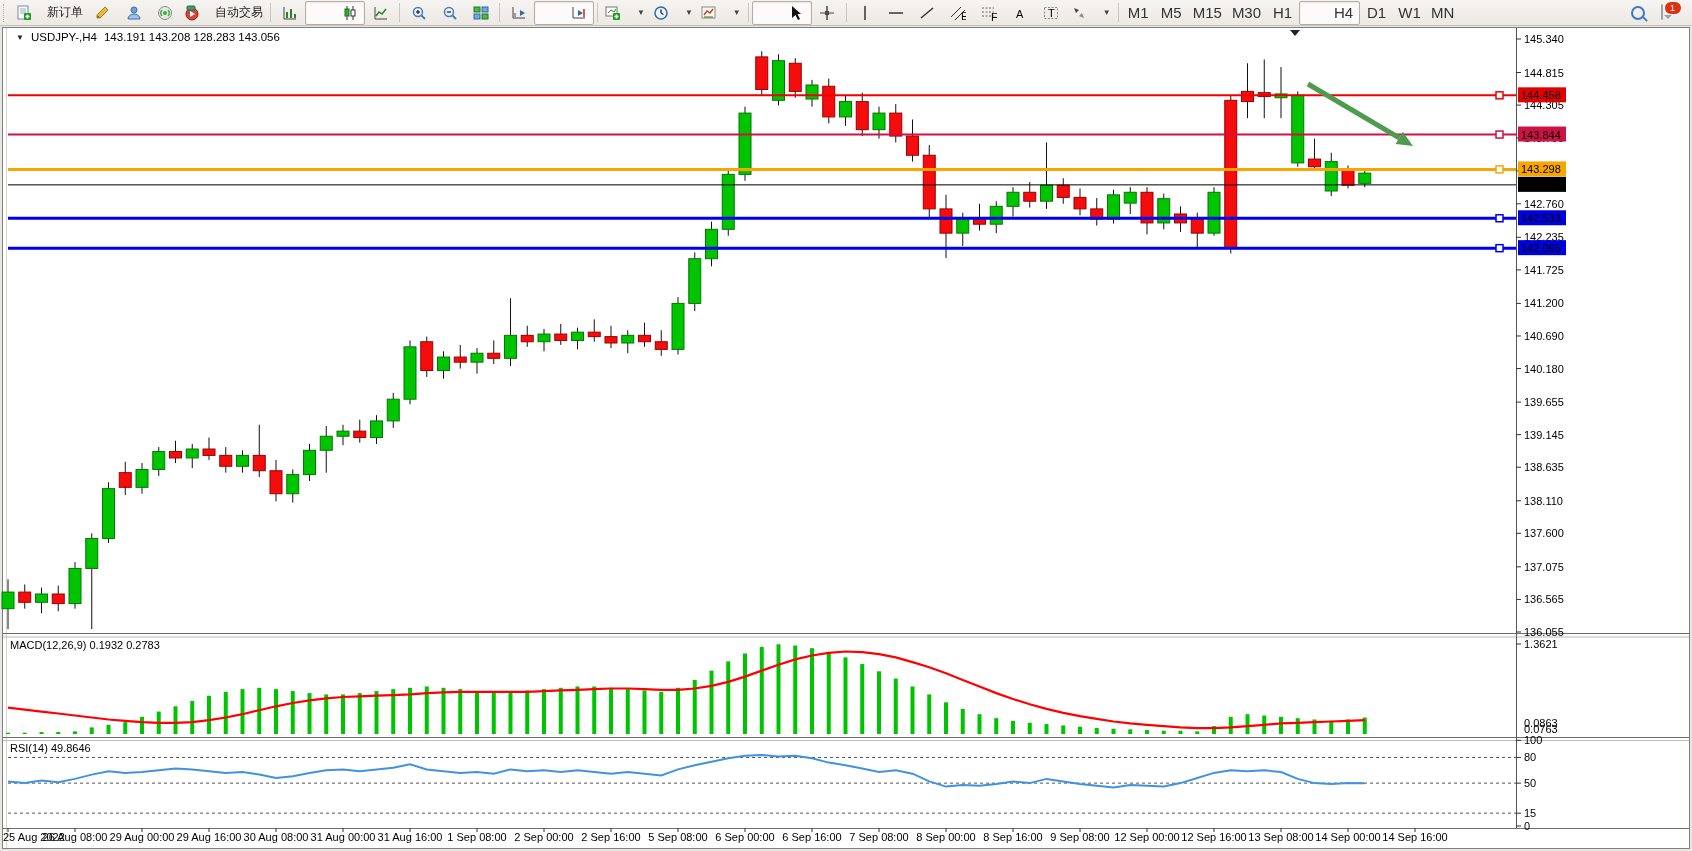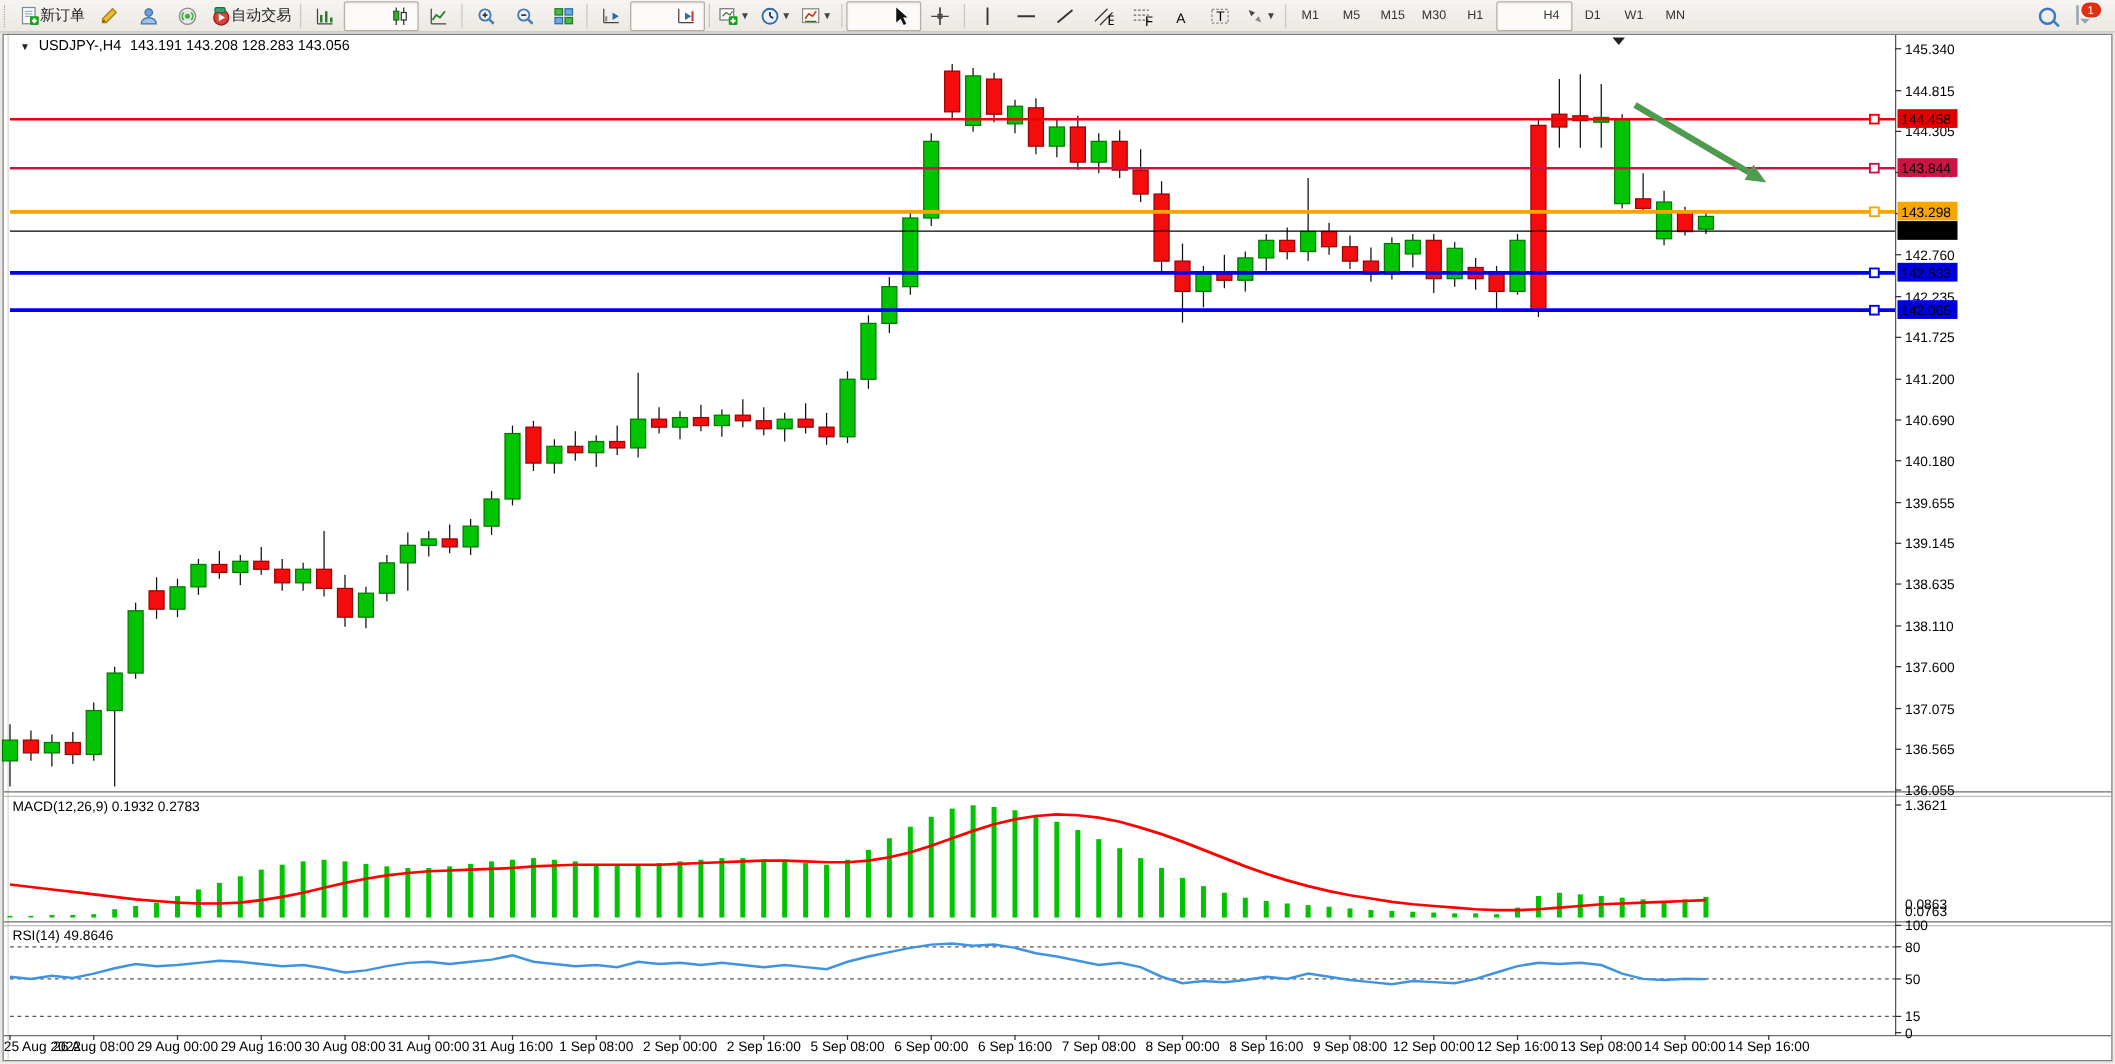--- a/index.html
+++ b/index.html
@@ -11,26 +11,26 @@
   .toolbar{
     position:absolute;left:0;top:0;width:1692px;height:26px;z-index:5;
     background:linear-gradient(#f6f4f1,#ece9e4);
     border-bottom:1px solid #c6c2bb;
     display:flex;align-items:center;padding:0 2px;box-sizing:border-box;
   }
   .grip{width:5px;height:18px;border-left:1px dotted #b0ada6;margin:0 3px 0 1px;}
   .sep{width:1px;height:19px;background:#cbc7c0;margin:0 3px;}
   .tb-btn{
     height:22px;min-width:23px;display:flex;align-items:center;justify-content:center;
-    gap:0;padding:0 3px;border:1px solid transparent;border-radius:2px;
+    gap:15px;padding:0 3px;border:1px solid transparent;border-radius:2px;
     font-size:12px;cursor:default;user-select:none;background:transparent;color:#222;
   }
   .tb-btn.pressed{background:#fcfbf9;border-color:#b3afa6;box-shadow:inset 0 1px 2px rgba(0,0,0,.08);padding-left:32px;}
   .tb-btn .caret{font-size:8px;color:#444;margin-left:1px;}
-  .tf{font-size:10px;color:#333;padding:0 4px;}
+  .tf{font-size:15px;color:#333;padding:0 4px;}
   .spacer{flex:1;}
   .cjk{font-size:12px;}
   
   .mi{display:inline-block;position:relative;width:16px;height:16px;}
   .badge{
     position:absolute;top:-4px;right:-5px;min-width:12px;height:12px;border-radius:7px;
     background:#e03010;color:#fff;font-size:9px;line-height:12px;text-align:center;padding:0 2px;
     border:1px solid #fff;
   }
   .chat-bubble{position:relative;width:15px;height:11px;background:#dfe5ea;border:1px solid #9aa4ae;border-radius:3px;margin-top:2px;}

